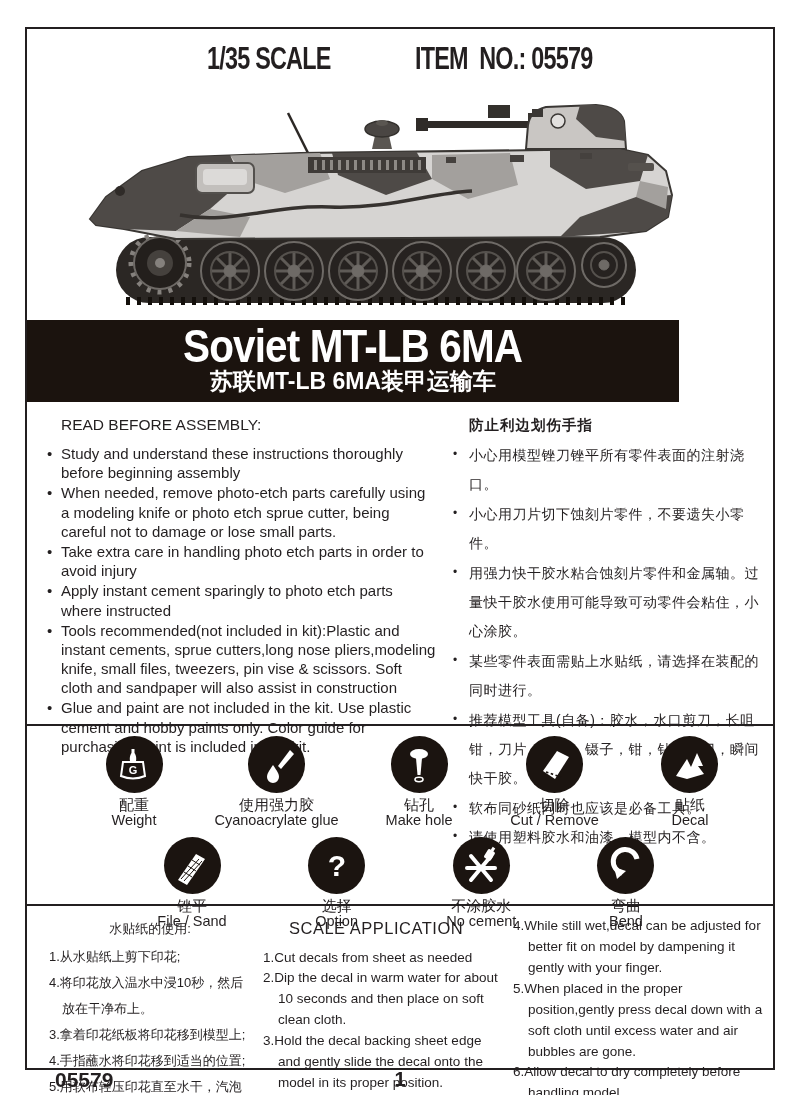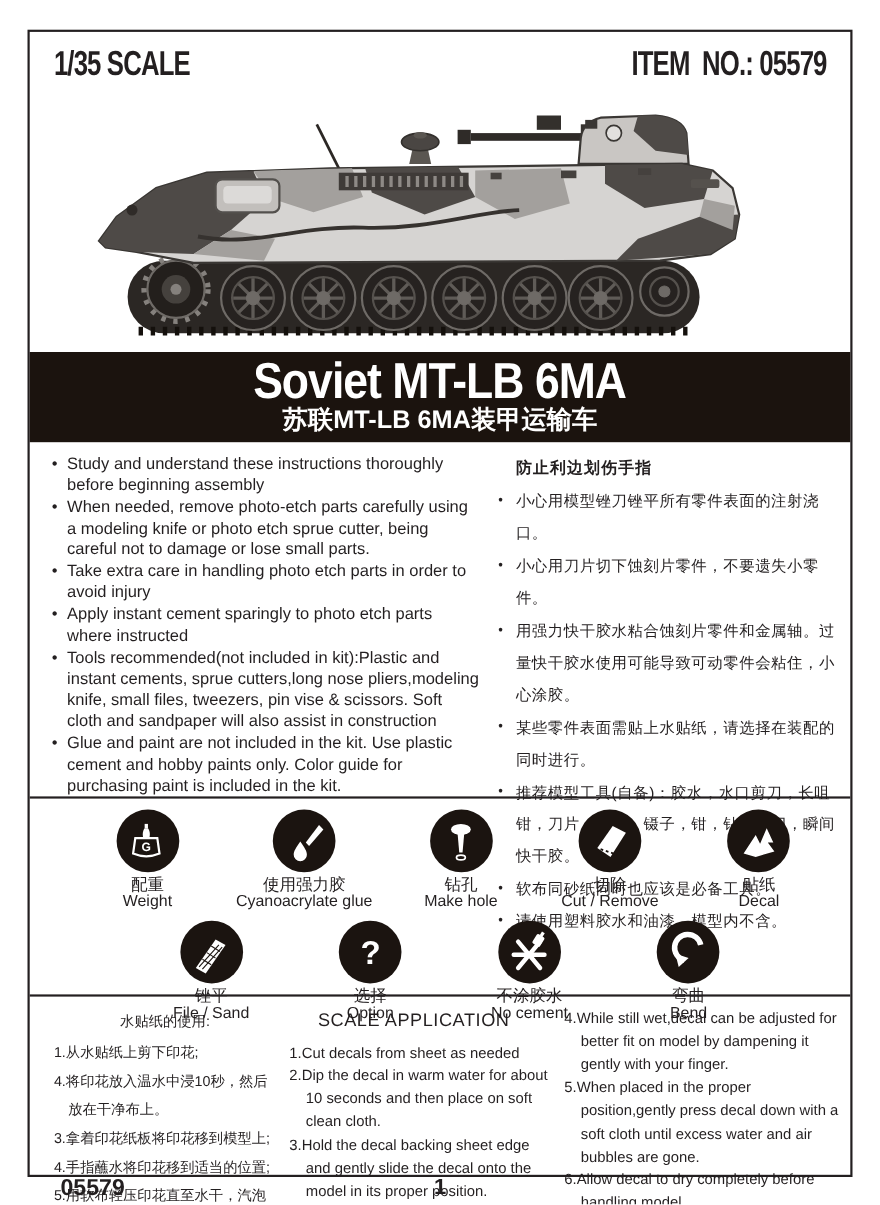--- a/index.html
+++ b/index.html
@@ -1,30 +1,30 @@
 <!DOCTYPE html>
 <html><head>
 <meta charset="utf-8">
 <style>
   html,body{margin:0;padding:0;background:#ffffff;}
   body{font-family:"Liberation Sans","DejaVu Sans",sans-serif;color:#231f20;}
   .page{position:relative;width:800px;height:1095px;background:#fff;overflow:hidden;}
   .frame{position:absolute;left:25px;top:27px;width:746px;height:1039px;border:2.5px solid #231f20;background:#fff;}
 
   
-  .hdr{position:absolute;top:12px;left:22px;right:22px;display:flex;justify-content:space-between;align-items:flex-start;}
+  .hdr{position:absolute;top:12px;left:22px;right:22px;display:flex;justify-content:center;align-items:flex-start;}
   .hdr .scale,.hdr .item{font-weight:bold;font-size:30px;letter-spacing:-1px;white-space:pre;}
   .hdr .scale{display:inline-block;transform:scale(0.78,1.05);transform-origin:left top;}
   .hdr .item{display:inline-block;transform:scale(0.78,1.05);transform-origin:right top;}
 
   
   .tank-wrap{position:absolute;top:64px;left:0;right:0;height:228px;display:flex;justify-content:center;align-items:center;}
 
   
-  .banner{position:absolute;top:291px;left:0;width:746px;height:82px;background:#1b130e;color:#fff;text-align:center;}
+  .banner{position:absolute;top:291px;left:0;width:652px;height:82px;background:#1b130e;color:#fff;text-align:center;}
   .banner .title{font-weight:bold;font-size:46px;line-height:48px;margin-top:2px;letter-spacing:-1px;display:inline-block;transform:scaleX(0.88);transform-origin:center;}
   .banner .subtitle{font-weight:bold;font-size:23px;line-height:26px;margin-top:-2px;}
 
   
   .readwrap{position:absolute;top:373px;left:0;right:0;height:322px;display:flex;}
   .col-en{width:410px;padding:10px 0 0 20px;box-sizing:border-box;}
   .col-cn{width:336px;padding:12px 10px 0 16px;box-sizing:border-box;}
   .sec-title-en{font-size:15.5px;margin:4px 0 10px 14px;}
   .sec-title-cn{font-size:14.5px;font-weight:bold;margin:2px 0 6px 16px;letter-spacing:1px;}
   ul.blist{list-style:none;margin:0;padding:0;}
@@ -185,20 +185,21 @@
       </svg>
     </div>
 
     <div class="banner">
       <div><span class="title">Soviet MT-LB 6MA</span></div>
       <div class="subtitle">苏联MT-LB 6MA装甲运输车</div>
     </div>
 
     <div class="readwrap">
       <div class="col-en">
+        <div class="sec-title-en">READ BEFORE ASSEMBLY:</div>
         <ul class="blist">
           <li>Study and understand these instructions thoroughly before beginning assembly</li>
           <li>When needed, remove photo-etch parts carefully using a modeling knife or photo etch sprue cutter, being careful not to damage or lose small parts.</li>
           <li>Take extra care in handling photo etch parts in order to avoid injury</li>
           <li>Apply instant cement sparingly to photo etch parts where instructed</li>
           <li>Tools recommended(not included in kit):Plastic and instant cements, sprue cutters,long nose pliers,modeling knife, small files, tweezers, pin vise &amp; scissors. Soft cloth and sandpaper will also assist in construction</li>
           <li>Glue and paint are not included in the kit. Use plastic cement and hobby paints only. Color guide for purchasing paint is included in the kit.</li>
         </ul>
       </div>
       <div class="col-cn">

